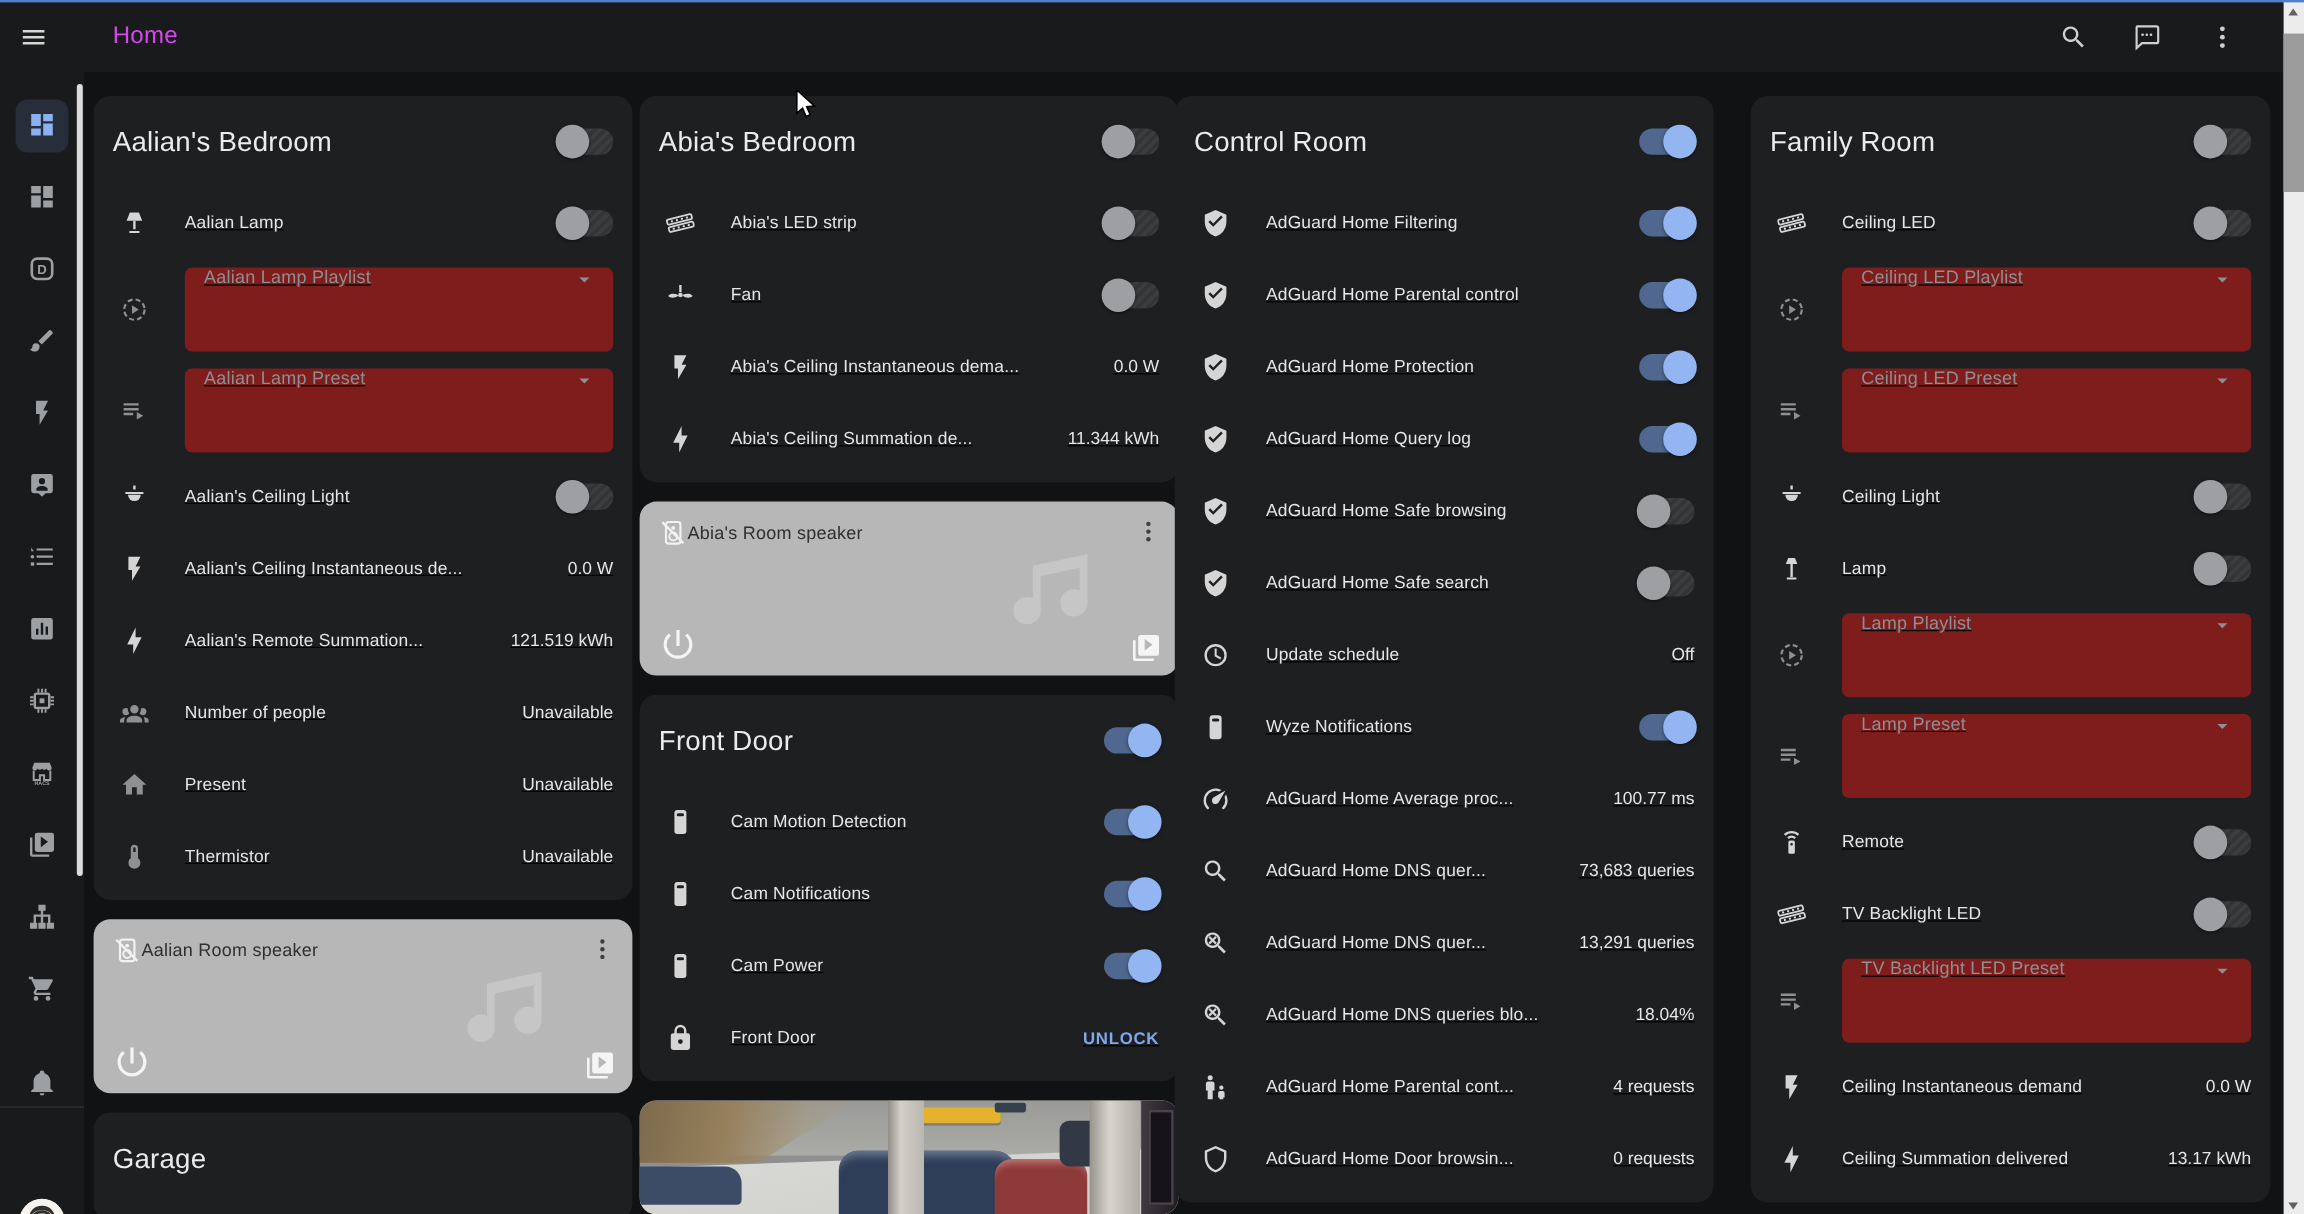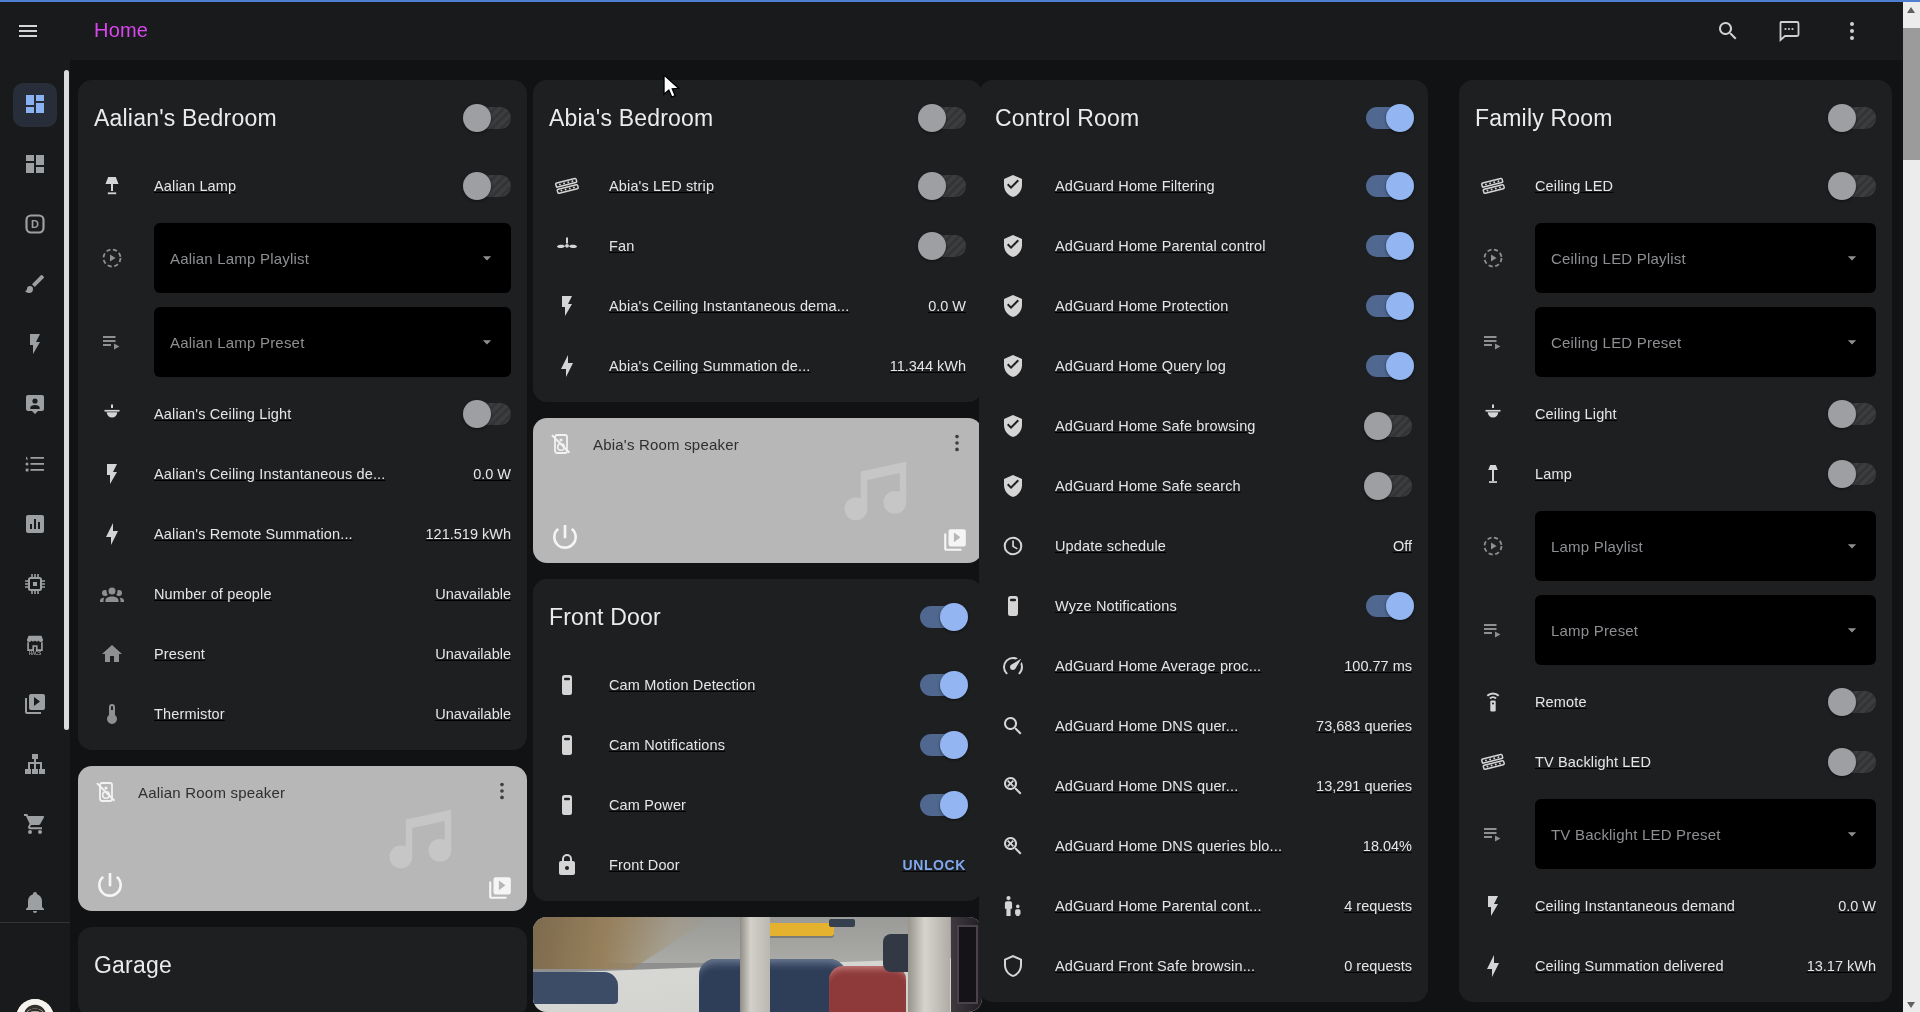--- a/index.html
+++ b/index.html
@@ -41,36 +41,36 @@
 
   .row { height:60px; display:flex; align-items:center; cursor:pointer;text-decoration:underline; }
   .row .eicon { width:24px; height:24px; margin:0 30px 0 6px; flex:none; color:#d5d5d5; }
   .row .eicon.muted { color:#8f9092; }
   .row .eicon svg { width:24px; height:24px; display:block; }
   .row .label { font-size:14.5px; color:#e6e6e6; letter-spacing:.15px; white-space:nowrap; overflow:hidden; flex:1; }
   .row .value { font-size:14.5px; color:#e6e6e6; margin-left:12px; white-space:nowrap; }
   .row .action { font-size:14px; font-weight:bold; color:#7fa8ef; letter-spacing:.6px; margin-left:12px; cursor:pointer; }
 
   .select-row { height:84px; }
-  .selbox { flex:1; height:70px; background:#000000; border-radius:6px; display:flex; align-items:center;
+  .selbox { flex:1; height:70px; background:#7f1d1d; border-radius:6px; display:flex; 
             padding:0 14px 0 16px; cursor:pointer; }
   .selbox .sel-label { flex:1; font-size:15px; color:#8d8f92; letter-spacing:.2px; }
   .selbox .caret { width:20px; height:20px; color:#8d8f92; }
 
   
   .tgl { position:relative; width:46px; height:22px; border-radius:12px; flex:none; margin-left:12px; cursor:pointer; }
   .tgl.off { background:repeating-linear-gradient(135deg,#3c3d3f 0 3px,#333436 3px 6px); }
   .tgl.on  { background:#50688f; }
   .tgl .knob { position:absolute; top:-3px; width:28px; height:28px; border-radius:50%; box-shadow:0 1px 3px rgba(0,0,0,.5); }
   .tgl.off .knob { left:-2px; background:#9d9fa2; }
   .tgl.on  .knob { right:-2px; background:#93b6f3; }
 
   
   .media-card { position:relative; height:145px; border-radius:14px; background:#b7b7b7; padding:14px 16px; overflow:hidden; }
-  .media-card .mtitle-row { display:flex; align-items:center; gap:20px; }
+  .media-card .mtitle-row { display:flex; align-items:center; gap:0; }
   .media-card .mtitle { font-size:15px; color:#2f2f2f; letter-spacing:.2px; }
   .media-card .speaker-ic { width:24px; height:24px; color:#f2f2f2; }
   .media-card .note { position:absolute; right:66px; top:34px; width:78px; height:78px; color:#c6c6c6; }
   .media-card .dots { position:absolute; right:14px; top:14px; width:22px; height:22px; color:#3f3f3f; cursor:pointer; }
   .media-card .power { position:absolute; left:16px; bottom:10px; width:32px; height:32px; color:#f5f5f5; cursor:pointer; }
   .media-card .playbox { position:absolute; right:14px; bottom:10px; width:26px; height:26px; color:#f5f5f5; cursor:pointer; }
 
   .title-card { border-radius:14px; background:#1e1f21; padding:0 16px; flex:1; min-height:90px; }
   .title-card .card-header { height:76px; }
 
@@ -653,21 +653,21 @@
           </span>
           <span class="label">AdGuard Home Parental cont...</span>
           <span class="value">4 requests</span>
         </div>
         <div class="row">
           <span class="eicon">
             <svg viewBox="0 0 24 24" fill="currentColor" width="100%" height="100%">
               <path fill-rule="evenodd" d="M12 1 3 5v6c0 5.55 3.84 10.74 9 12 5.16-1.26 9-6.45 9-12V5l-9-4Zm0 2.18 7 3.12V11c0 4.52-2.98 8.69-7 9.93-4.02-1.24-7-5.41-7-9.93V6.3l7-3.12Z"></path>
             </svg>
           </span>
-          <span class="label">AdGuard Front Safe browsin...</span>
+          <span class="label">AdGuard Home Door browsin...</span>
           <span class="value">0 requests</span>
         </div>
       </div>
     </div>
     <div class="column" style="left: 1373px; padding-left: 16px;">
       <div class="card">
         <div class="card-header">
           <div class="card-title">Family Room</div>
           <div class="tgl off">
             <div class="knob"></div>

